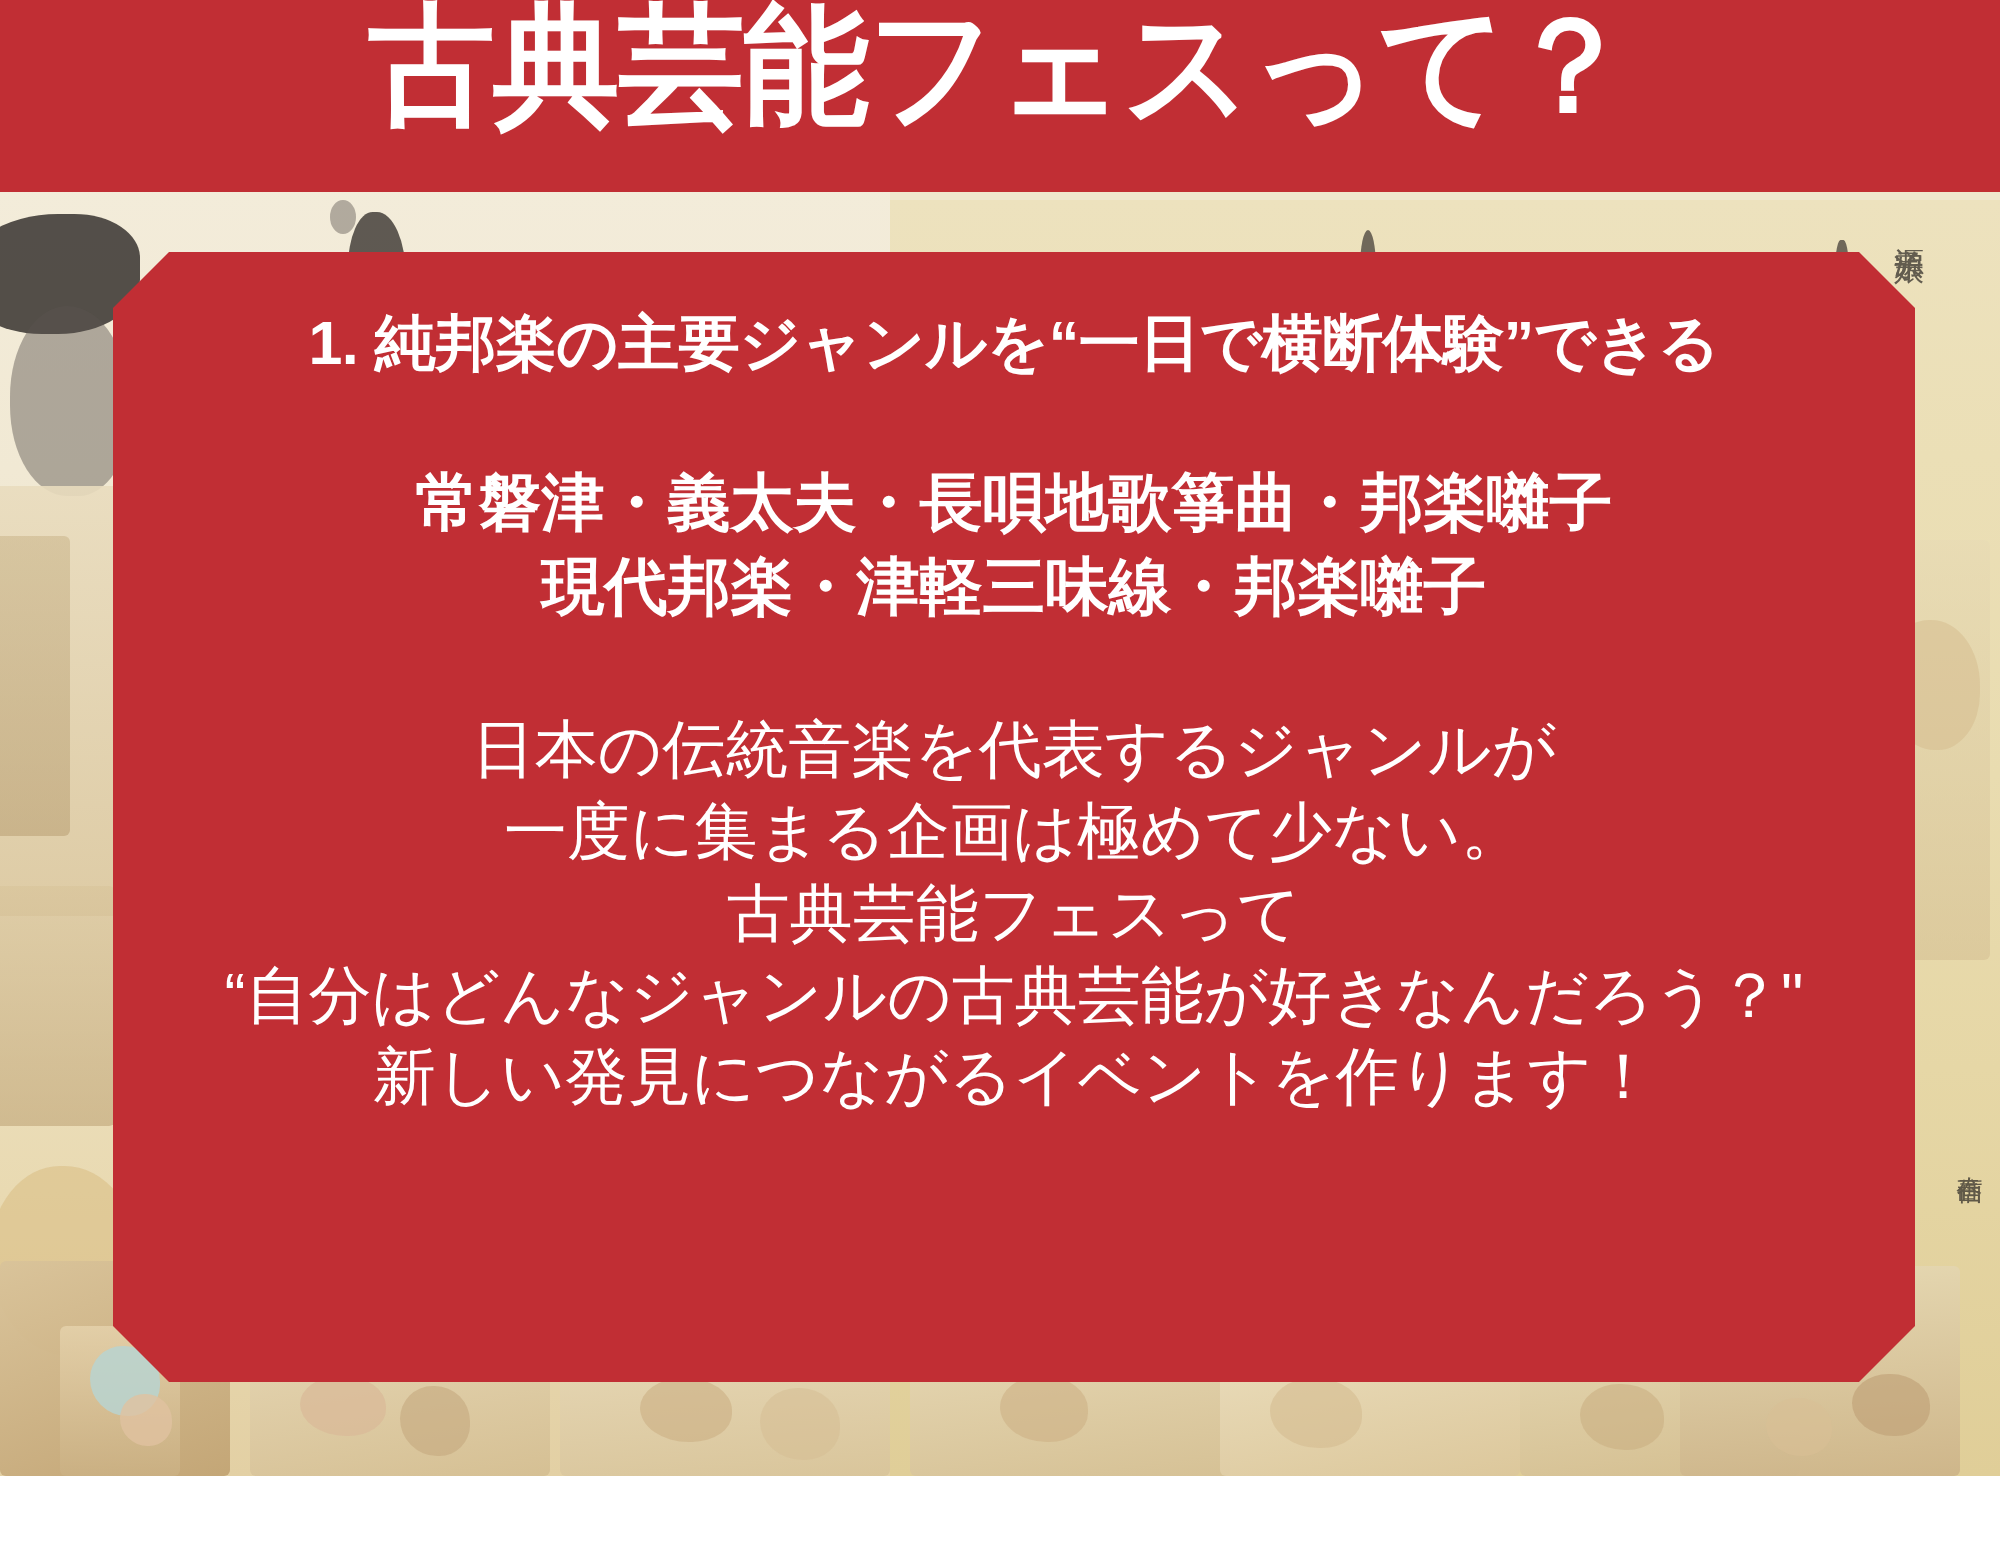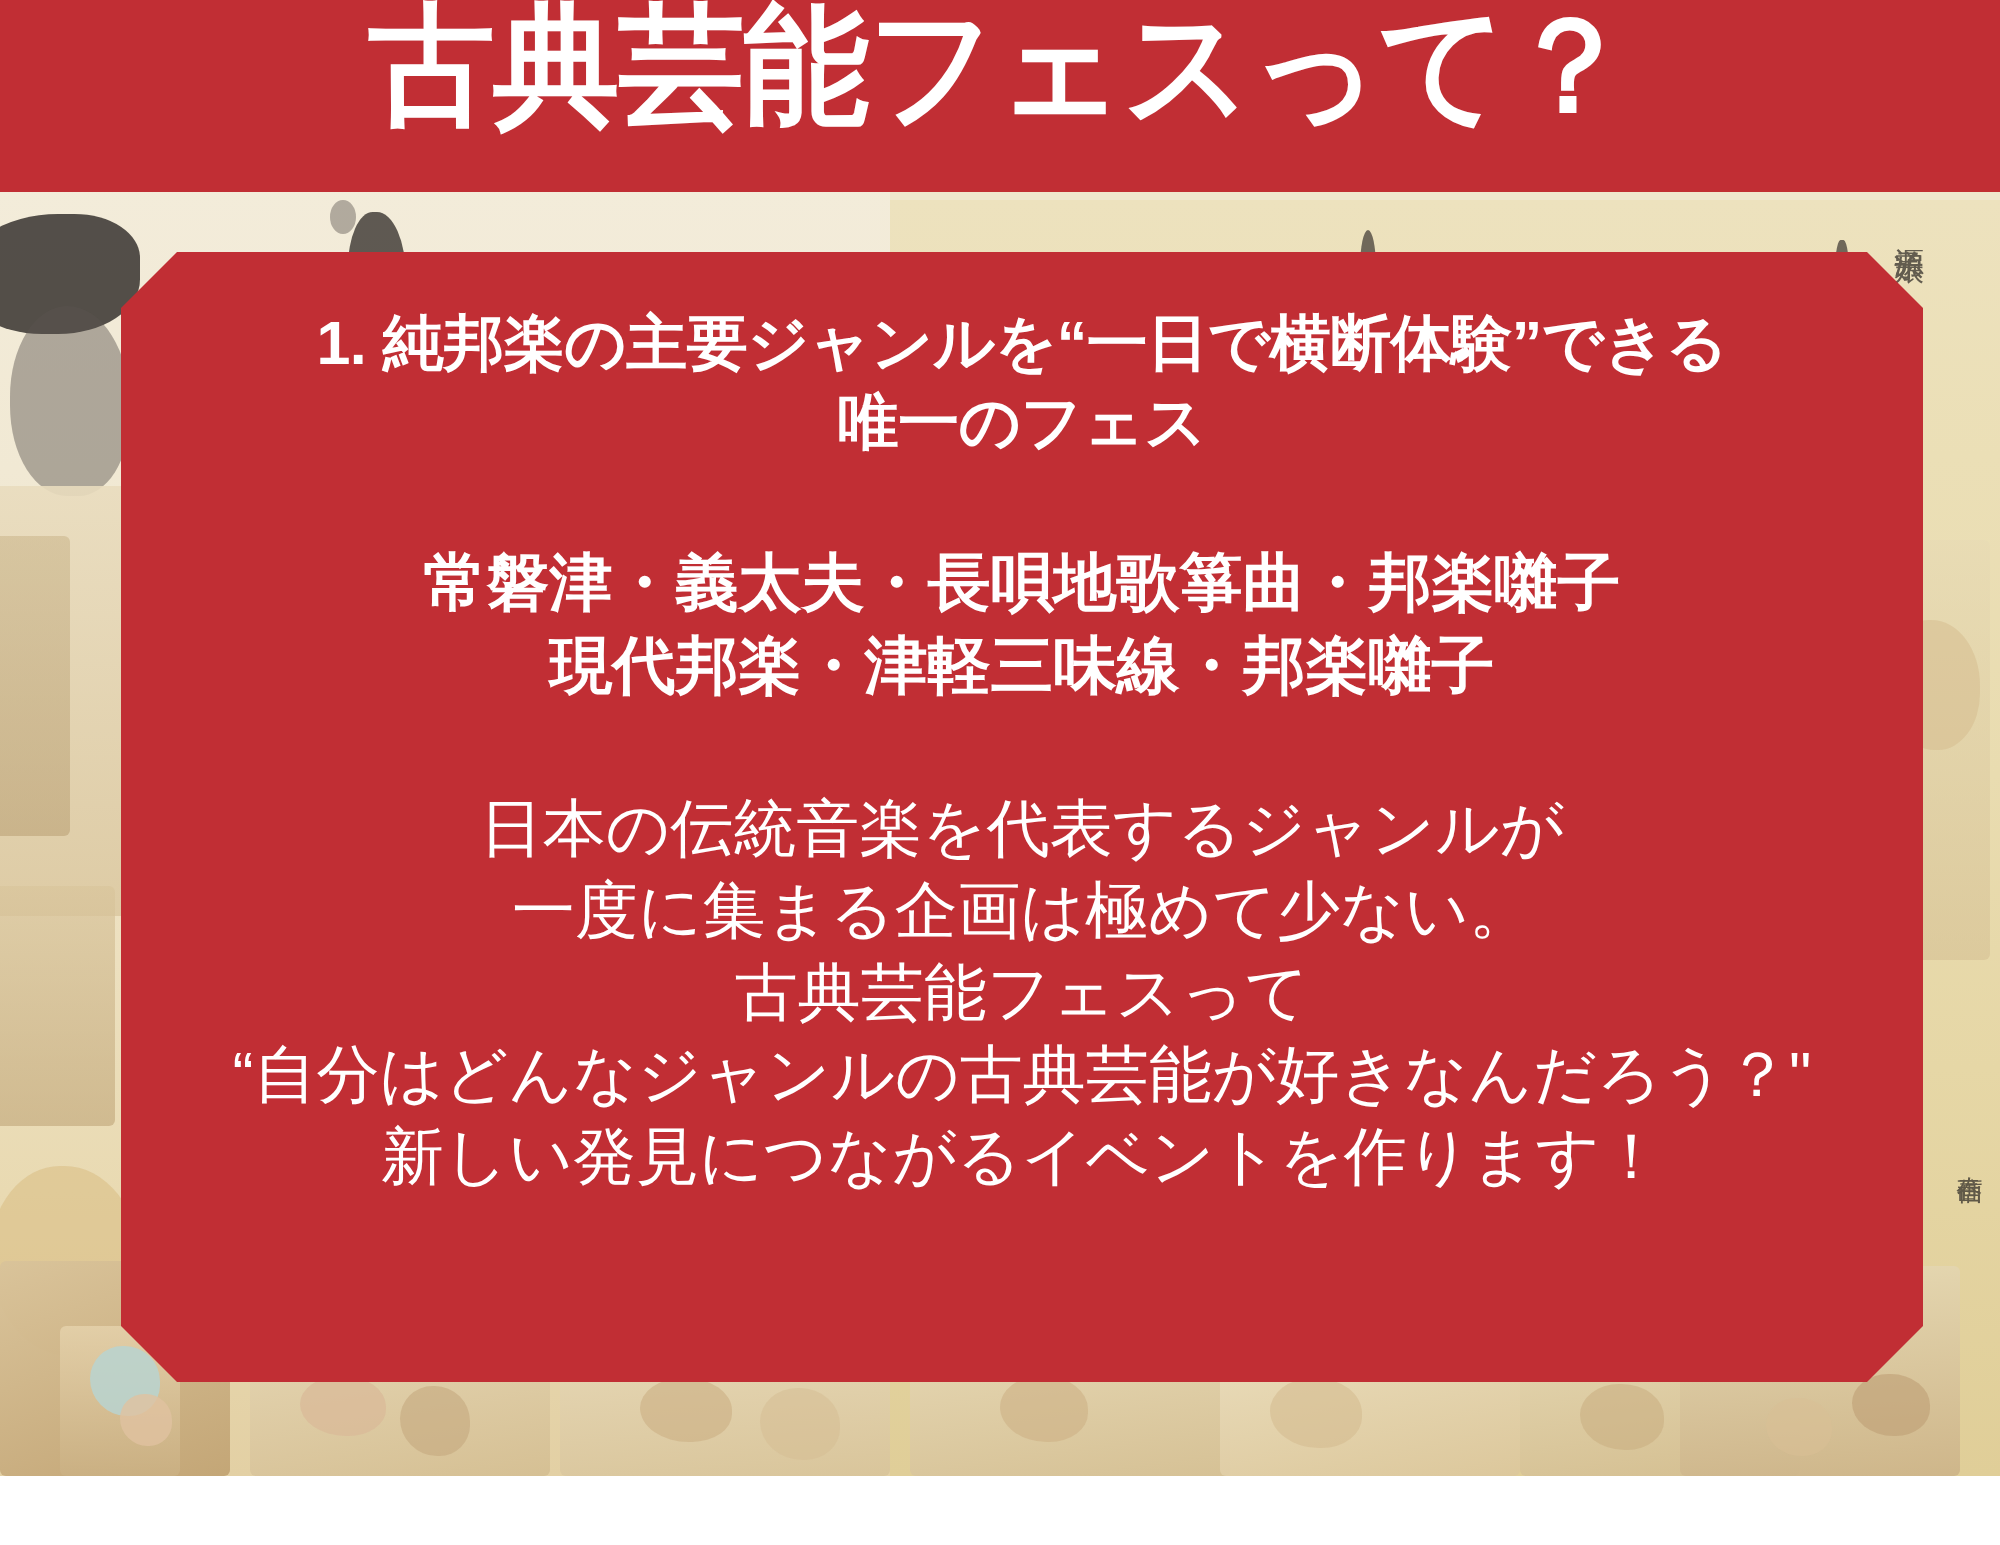--- a/index.html
+++ b/index.html
@@ -117,21 +117,20 @@
       100% calc(100% - 56px),
       calc(100% - 56px) 100%,
       56px 100%,
       0 calc(100% - 56px),
       0 56px
     );
     display: flex;
     flex-direction: column;
     align-items: center;
     padding: 52px 46px 40px 46px;
-    margin-left: 8px;
   }
 
   .headline {
     color: #ffffff;
     font-weight: 700;
     font-size: 61px;
     line-height: 1.30;
     text-align: center;
     letter-spacing: -0.5px;
     width: 100%;
@@ -238,21 +237,20 @@
   <div class="bottom-strip"></div>
 
   <div class="header-banner">
     <div class="header-title">古典芸能フェスって？</div>
   </div>
 
   <div class="content-box">
 
     <div class="headline">
       <span class="hl-line">1. 純邦楽の主要ジャンルを“一日で横断体験”できる</span>
-      <span class="hl-line">唯一のフェス</span>
     </div>
 
     <div class="spacer-a"></div>
 
     <div class="genre-list">
       <span class="g-line">常磐津・義太夫・長唄地歌箏曲・邦楽囃子</span>
       <span class="g-line">現代邦楽・津軽三味線・邦楽囃子</span>
     </div>
 
     <div class="spacer-b"></div>

